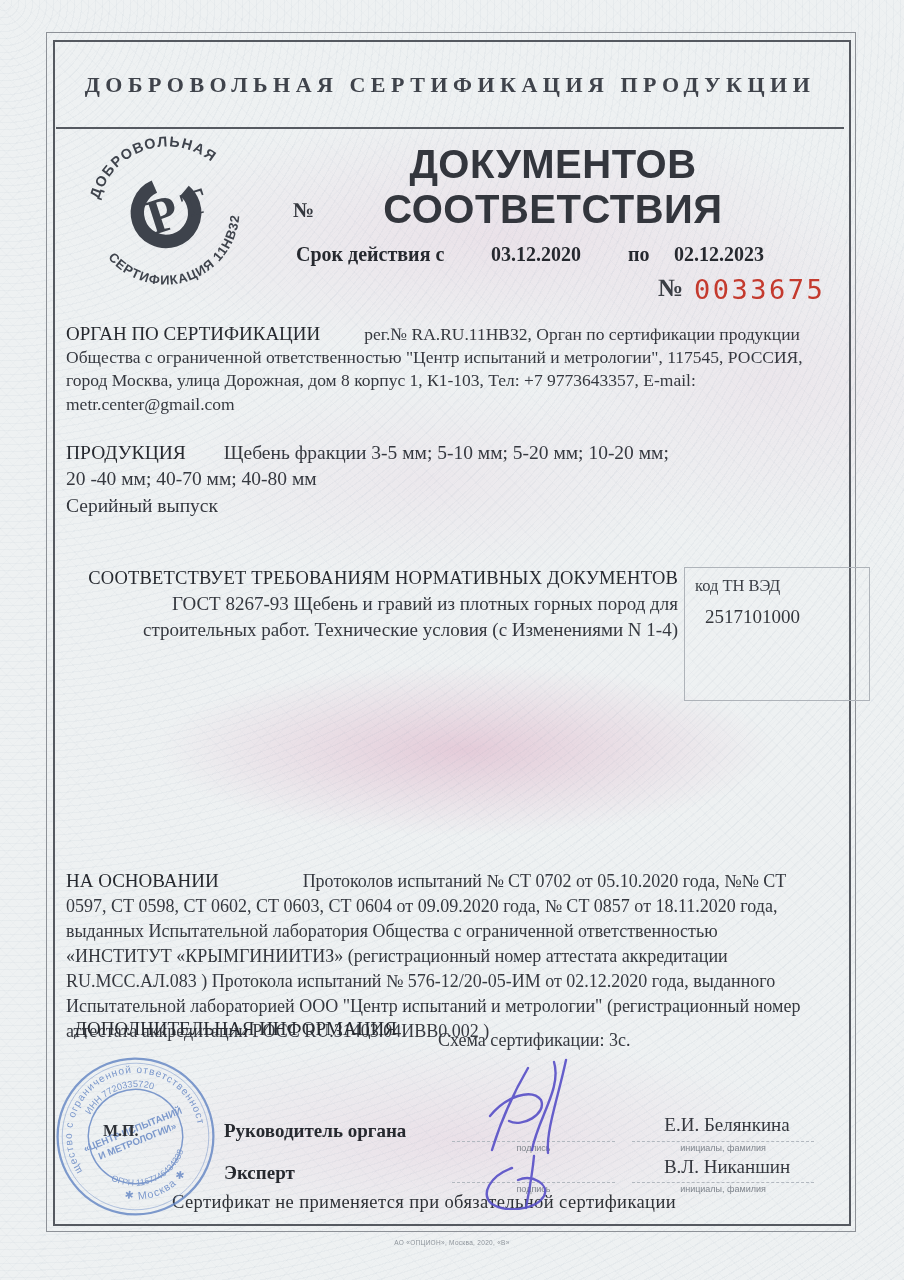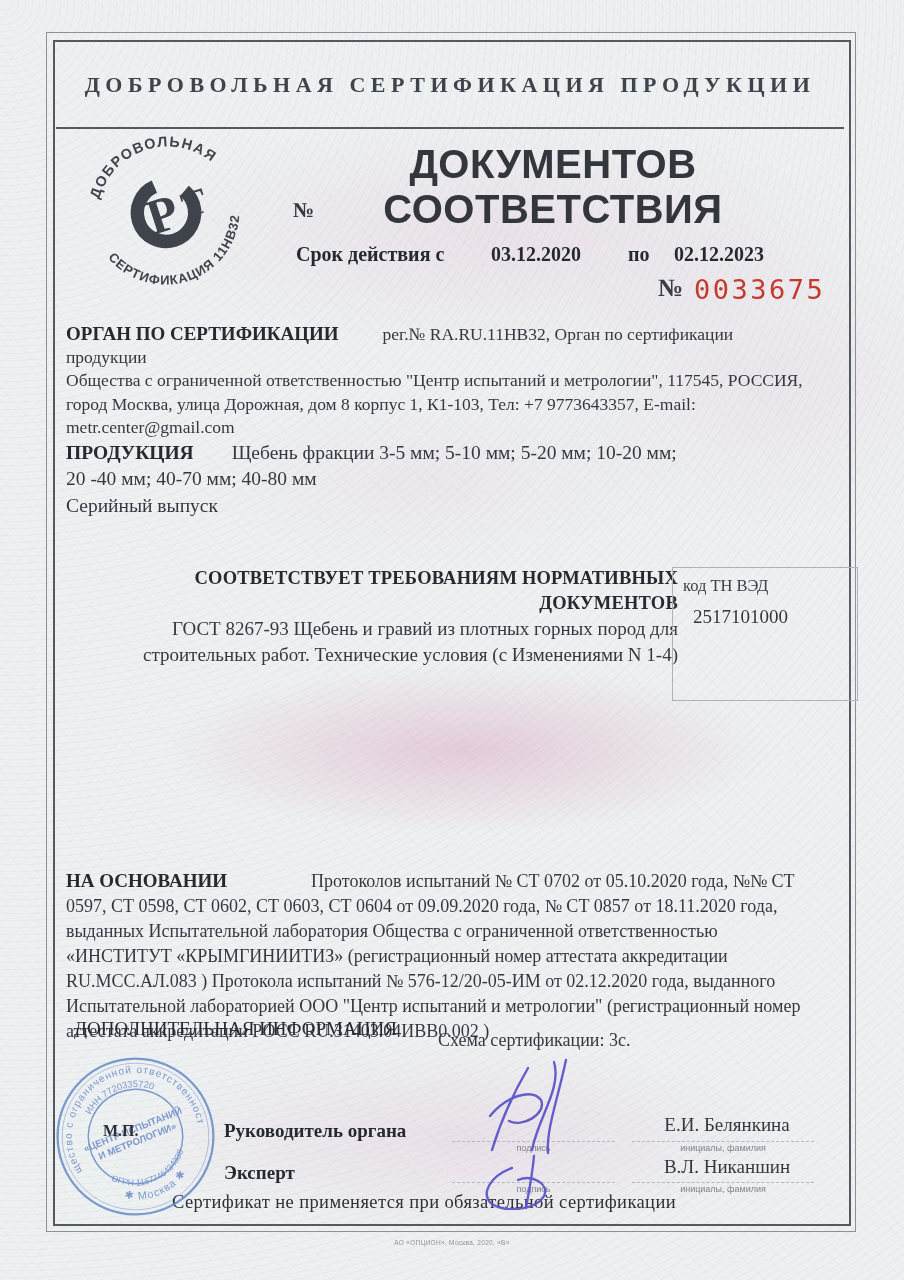--- a/index.html
+++ b/index.html
@@ -23,40 +23,40 @@
   }
   .abs{position:absolute;z-index:2;}
   .frame-outer{left:46px;top:32px;width:808px;height:1198px;border:1px solid #8d9197;}
   .frame-inner{left:53px;top:40px;width:794px;height:1182px;border:2.5px solid #555960;}
   .header-band{left:56px;top:43px;width:788px;height:84px;border-bottom:2px solid #555960;
     display:flex;align-items:center;justify-content:center;}
   .header-band span{font-weight:bold;font-size:22px;letter-spacing:5.5px;color:#3f434b;}
   .title{left:248px;top:142px;width:610px;text-align:center;
     font-family:"Liberation Sans", sans-serif;font-weight:bold;font-size:40px;
     letter-spacing:.5px;color:#33363d;}
-  .b-serif{font-weight:bold;color:#26292f;}
+  .b-serif{font-weight:normal;color:#26292f;}
   .no-label{left:293px;top:198px;font-size:21px;font-weight:bold;}
   .cert-number{left:345px;top:200px;font-size:20px;font-weight:bold;letter-spacing:.6px;}
   .val-label{left:296px;top:243px;font-size:20px;font-weight:bold;}
   .val-from{left:491px;top:243px;font-size:20px;font-weight:bold;}
   .val-po{left:628px;top:243px;font-size:20px;font-weight:bold;}
   .val-to{left:674px;top:243px;font-size:20px;font-weight:bold;}
   .blank-no{left:658px;top:274px;font-size:25px;font-weight:bold;color:#3a3d44;}
   .blank-num{left:694px;top:274px;font-family:"DejaVu Sans Mono", monospace;
     font-size:27px;letter-spacing:2.5px;color:#c43a2e;}
   .para{line-height:1.34;}
   .org-block{left:66px;top:303px;width:740px;font-size:17.5px;}
   .org-block .lbl{font-size:19px;}
   .gap-org{display:inline-block;width:44px;}
   .prod-block{left:66px;top:420px;width:612px;font-size:19.5px;line-height:1.38;}
   .prod-block .lbl{font-size:19.5px;}
   .gap-prod{display:inline-block;width:38px;}
   .side-box{left:672px;width:184px;border:1px solid #aeb3b9;background:rgba(255,255,255,.04);}
   .ok-box{top:441px;height:122px;}
-  .tnved-box{top:567px;height:132px;}
+  .tnved-box{top:567px;height:132px;margin-left:12px;}
   .side-box .box-label{margin:8px 0 0 10px;font-size:16.5px;color:#3c4047;}
   .side-box .box-val{margin:8px 0 0 20px;font-size:19px;line-height:1.32;color:#33363c;}
   .comp-block{left:66px;top:547px;width:612px;font-size:19px;line-height:1.36;text-align:right;}
   .comp-block .lbl{font-size:18.5px;letter-spacing:.2px;}
   .basis-block{left:66px;top:850px;width:752px;font-size:18px;line-height:1.39;}
   .basis-block .lbl{font-size:19px;}
   .gap-basis{display:inline-block;width:84px;}
   .add-label{left:66px;top:1018px;font-size:19px;font-weight:normal;color:#26292f;margin-left:8px;}
   .add-val{left:438px;top:1030px;font-size:18px;}
   .mp{left:103px;top:1122px;font-size:16px;font-weight:bold;color:#2c2f35;z-index:5;}

